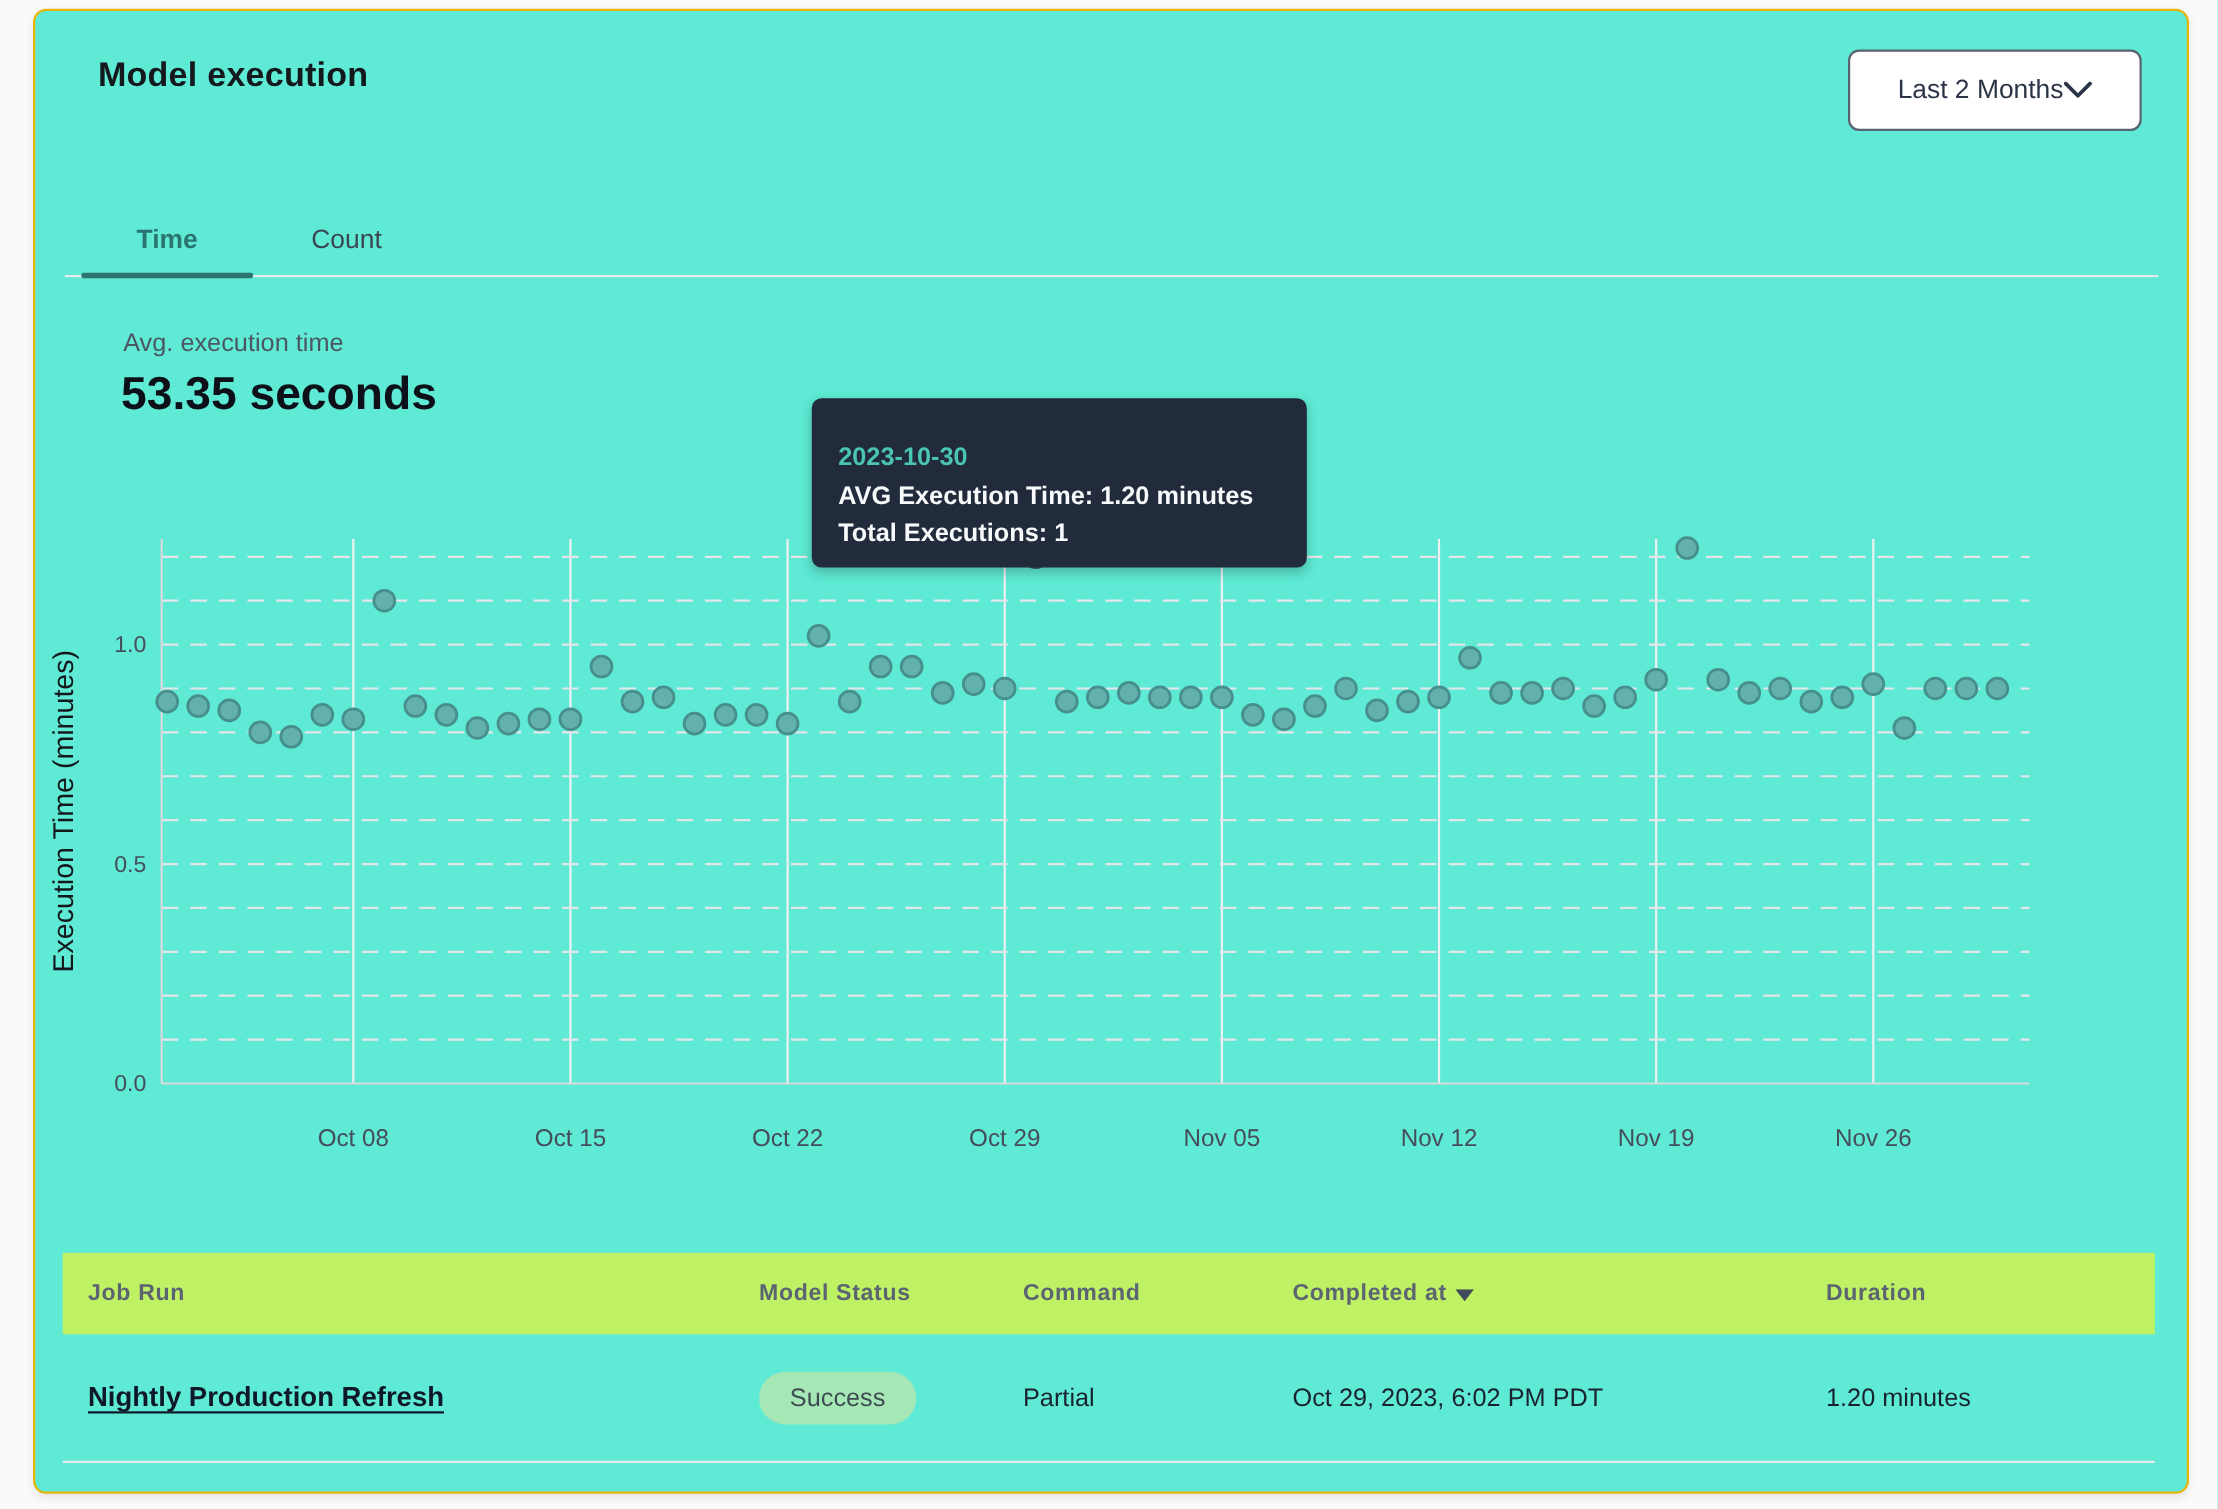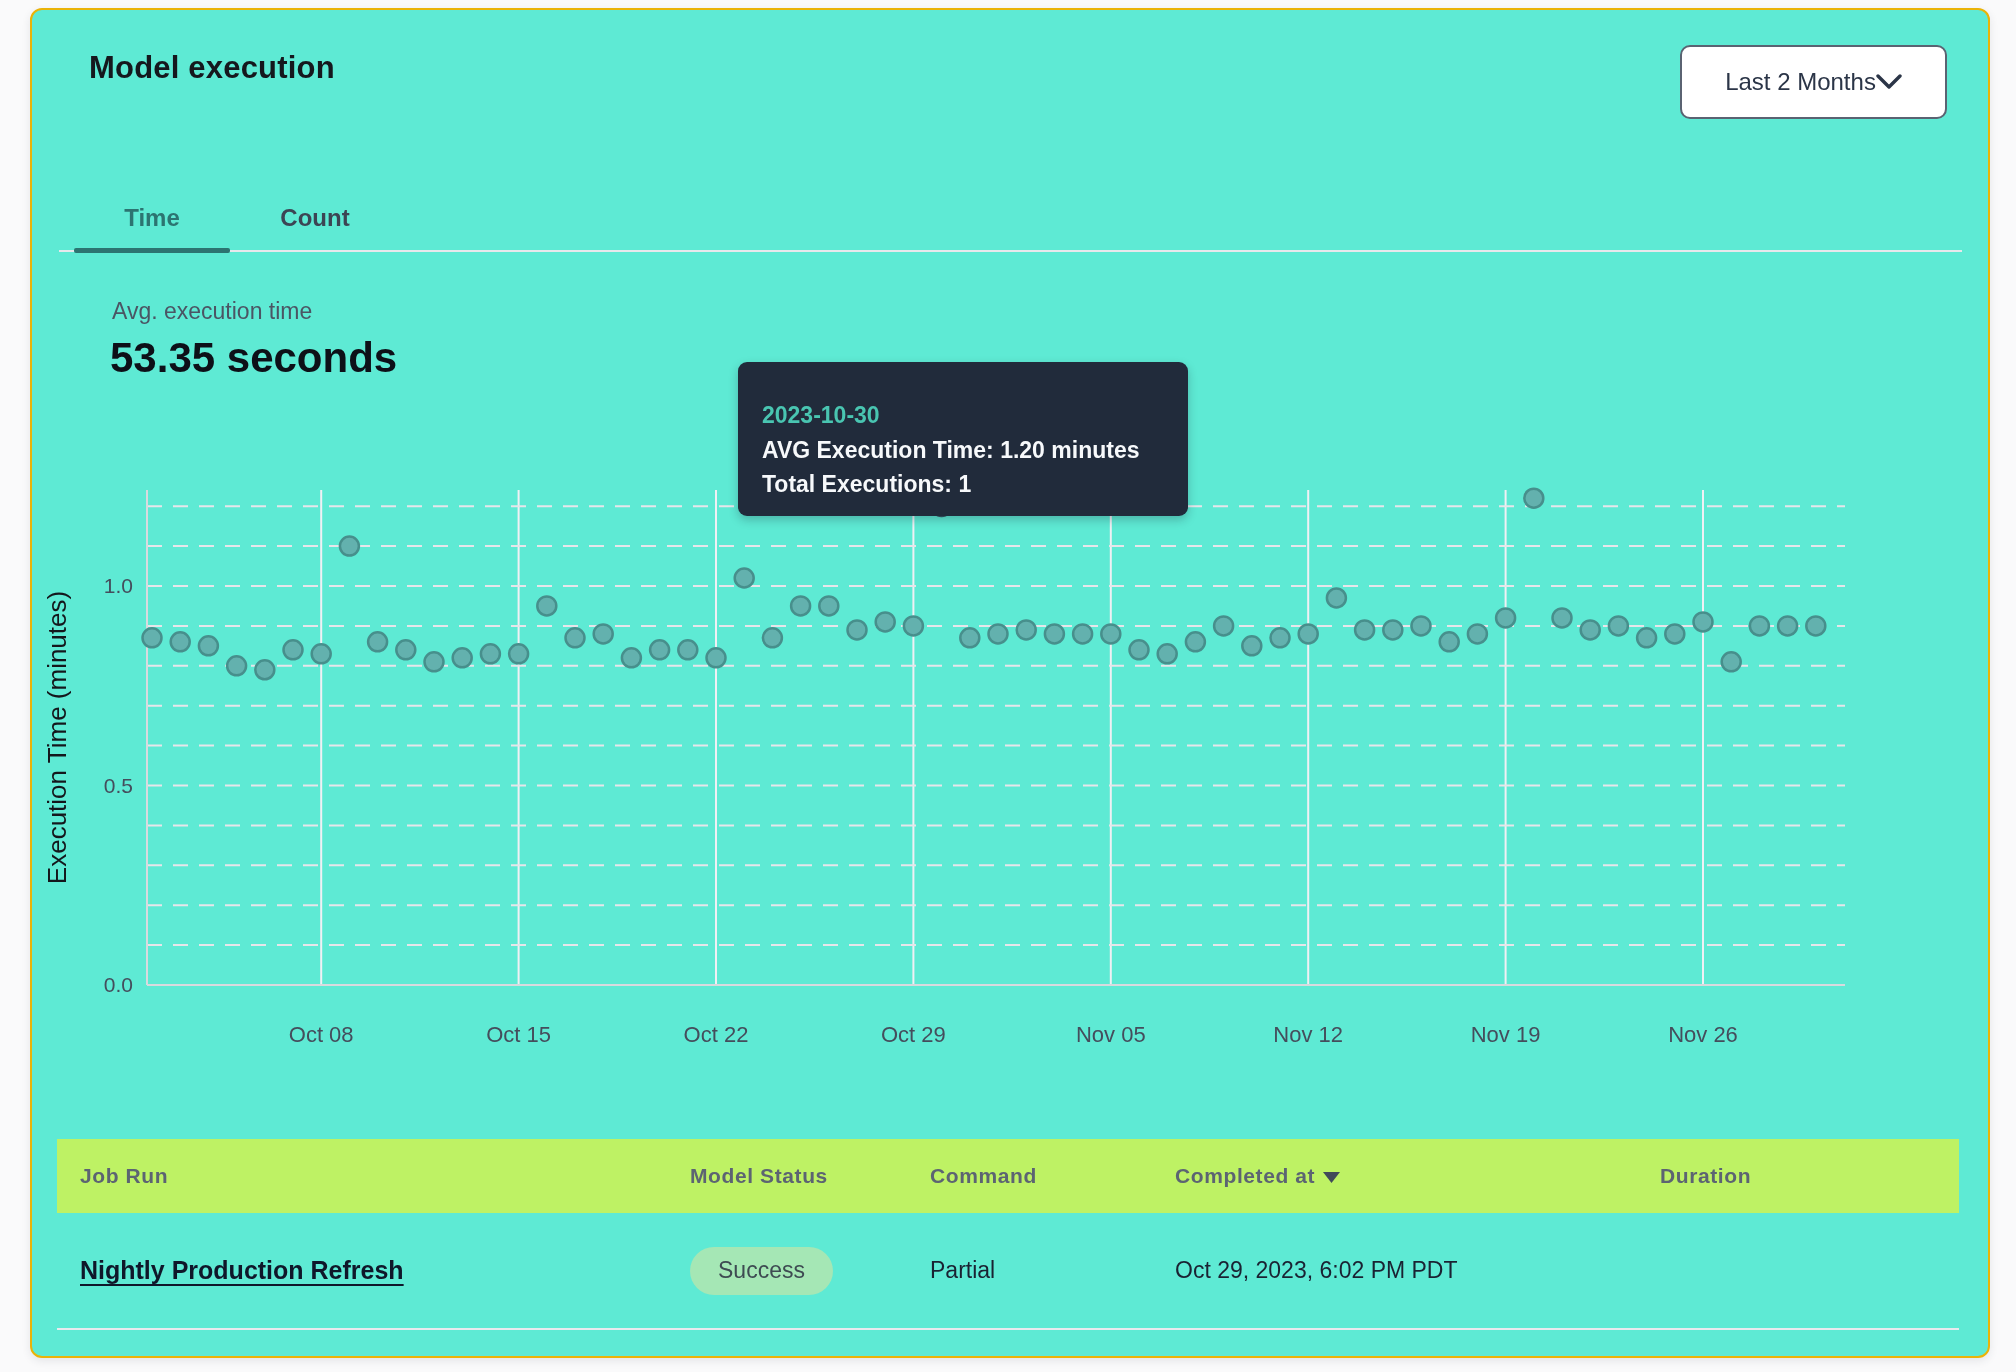--- a/index.html
+++ b/index.html
@@ -31,21 +31,21 @@
     border-bottom:2px solid #e7e8ec;display:flex;align-items:flex-end;
   }
   .tab{
     position:relative;height:100%;display:flex;align-items:center;justify-content:center;
     cursor:pointer;
   }
   .tab.t1{width:156px;margin-left:15px;}
   .tab.t2{width:170px;}
   .tab .lbl{font-size:24px;}
   .tab.active .lbl{color:#2c7471;font-weight:700;}
-  .tab.inactive .lbl{color:#3c4554;font-weight:700;}
+  .tab.inactive .lbl{color:#3c4554;font-weight:400;}
   .tab.active .underline{
     position:absolute;left:0;bottom:-3px;width:100%;height:5px;background:#2c7471;border-radius:2px;
   }
   
   .metric-label{position:absolute;left:80px;top:288px;font-size:23px;color:#4b5564;}
   .metric-value{position:absolute;left:78px;top:324px;font-size:42px;font-weight:600;color:#0d1018;}
   
   .tooltip{
     position:absolute;left:738px;top:362px;width:402px;height:122px;
     background:#212b3b;border-radius:9px;padding:16px 24px;box-sizing:content-box;
@@ -240,13 +240,16 @@
   </div>
   <div class="td c2">
     <span class="badge" style="background: rgb(165, 231, 181);">Success</span>
   </div>
   <div class="td c3">
     <span class="cell-text">Partial</span>
   </div>
   <div class="td c4">
     <span class="cell-text">Oct 29, 2023, 6:02 PM PDT</span>
   </div>
+  <div class="td c5">
+    <span class="cell-text">1.20 minutes</span>
+  </div>
 </div>
 
 </body></html>

